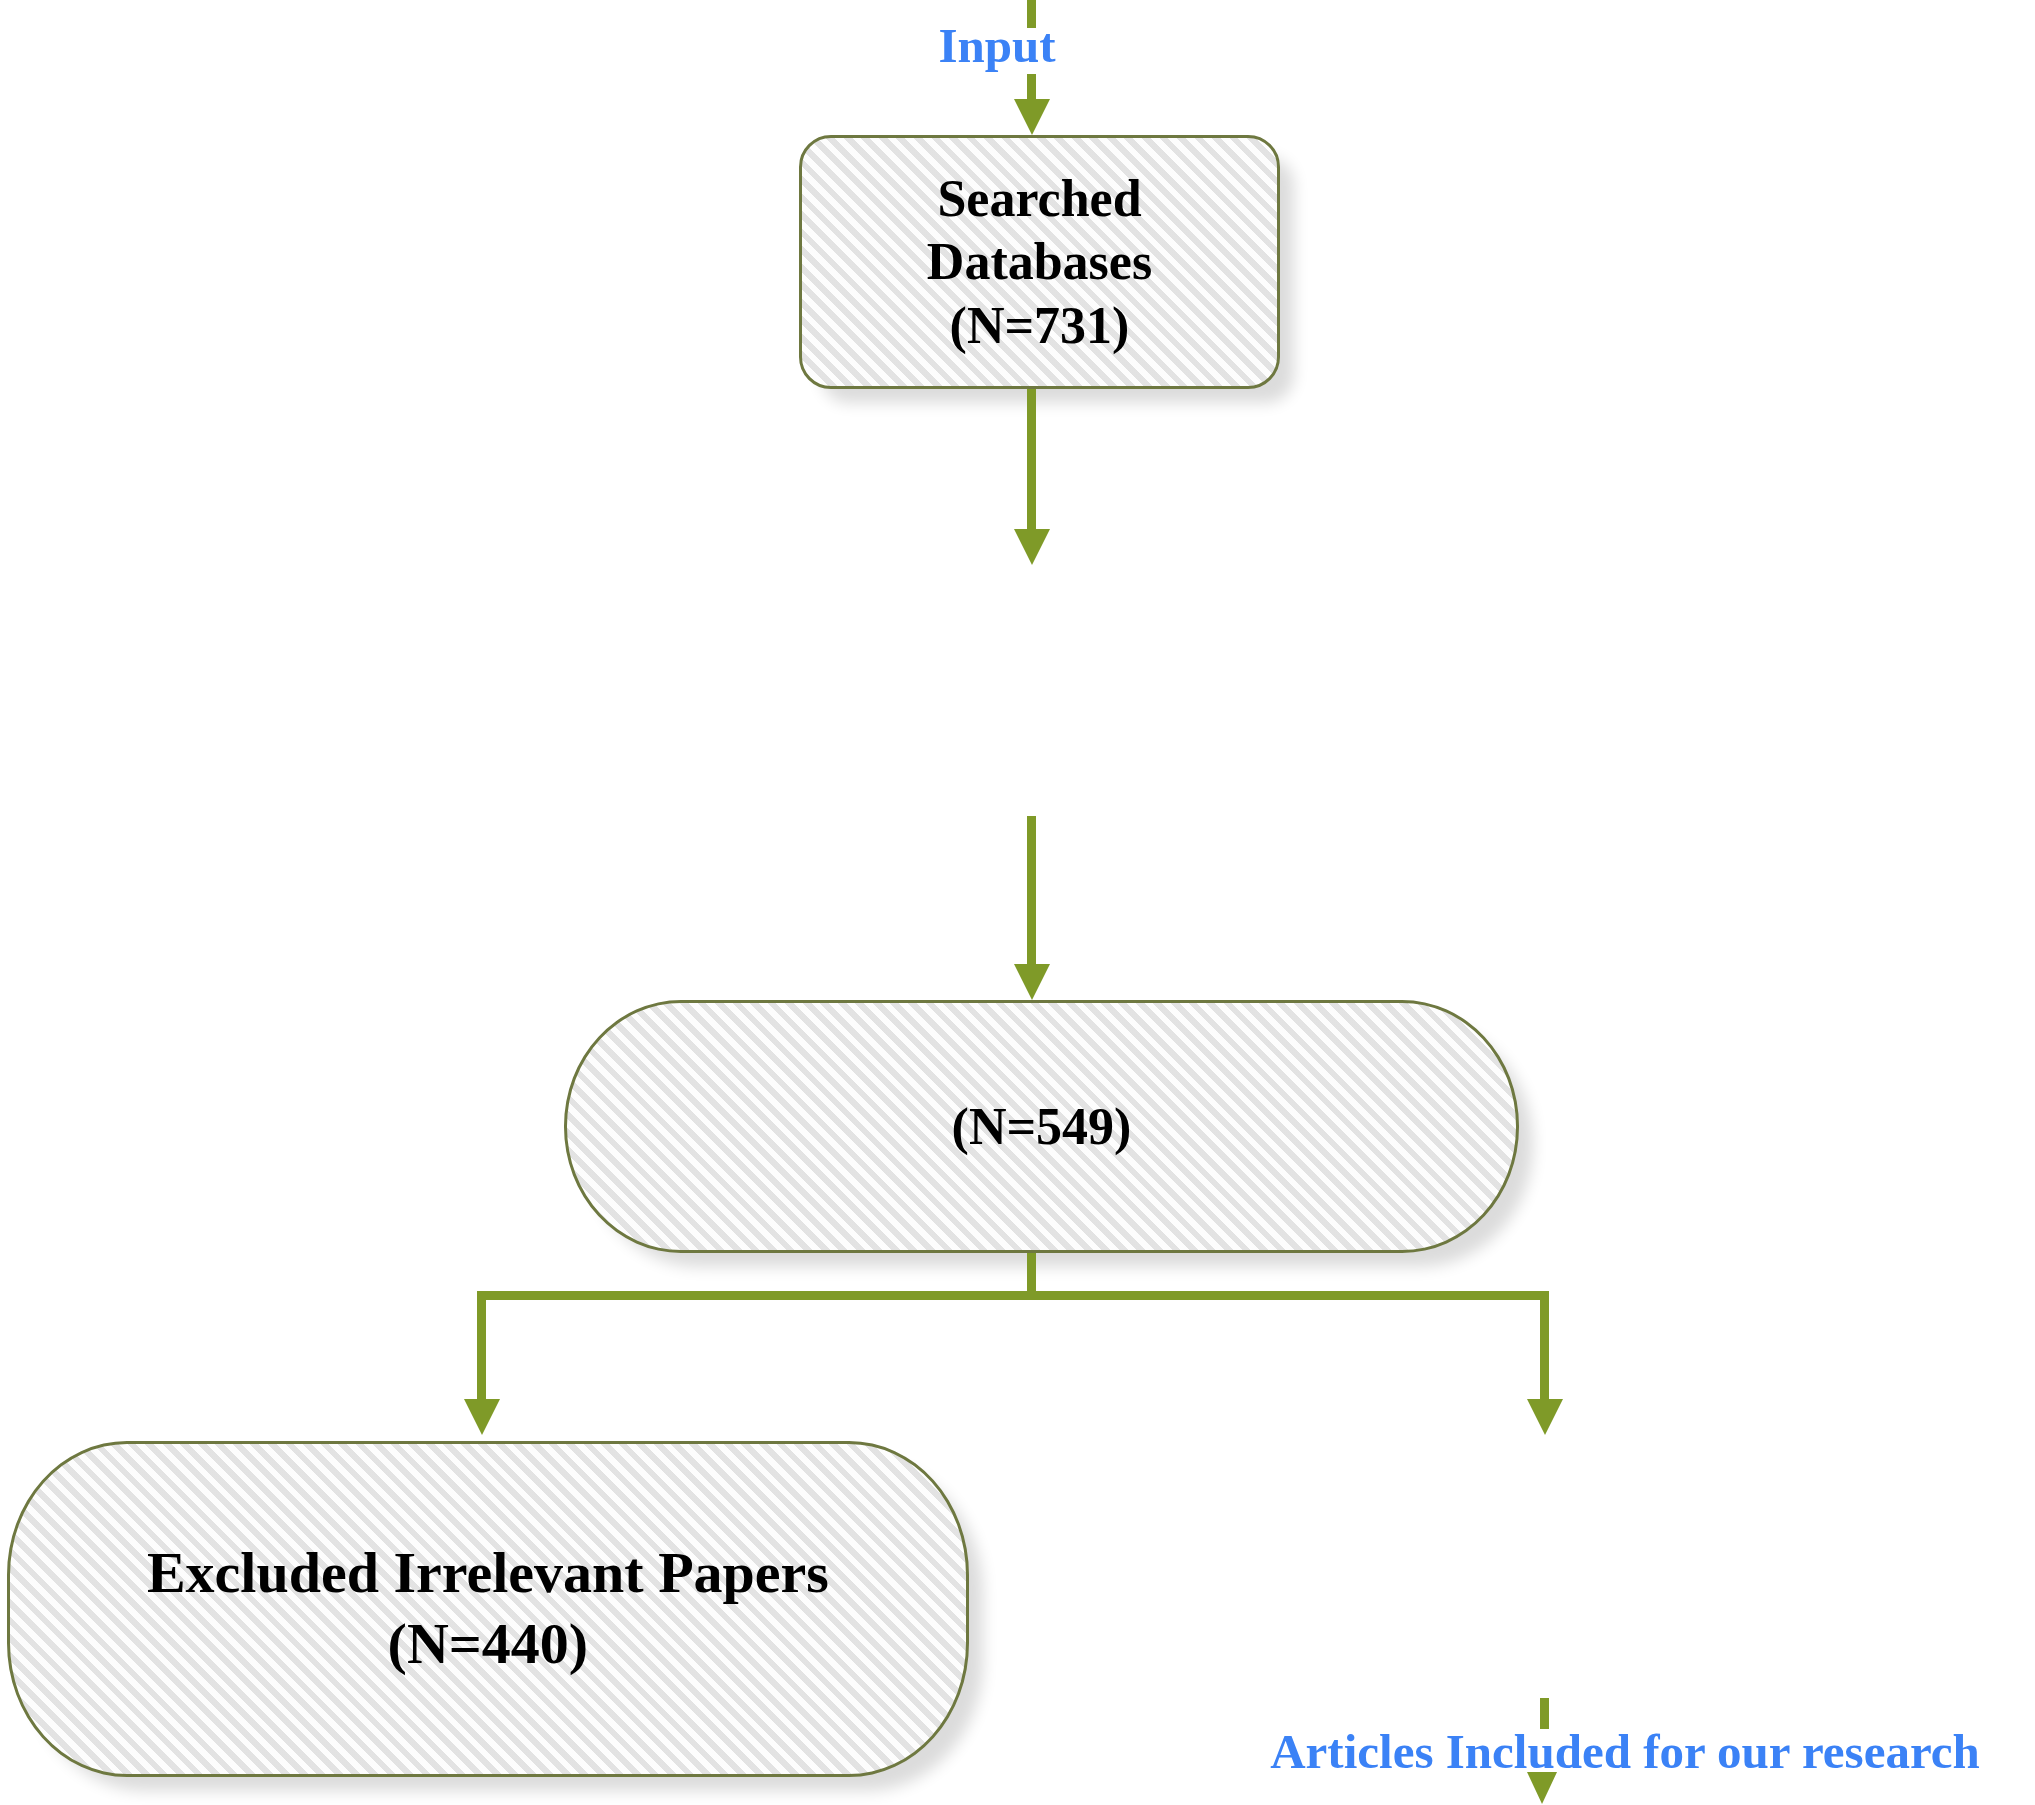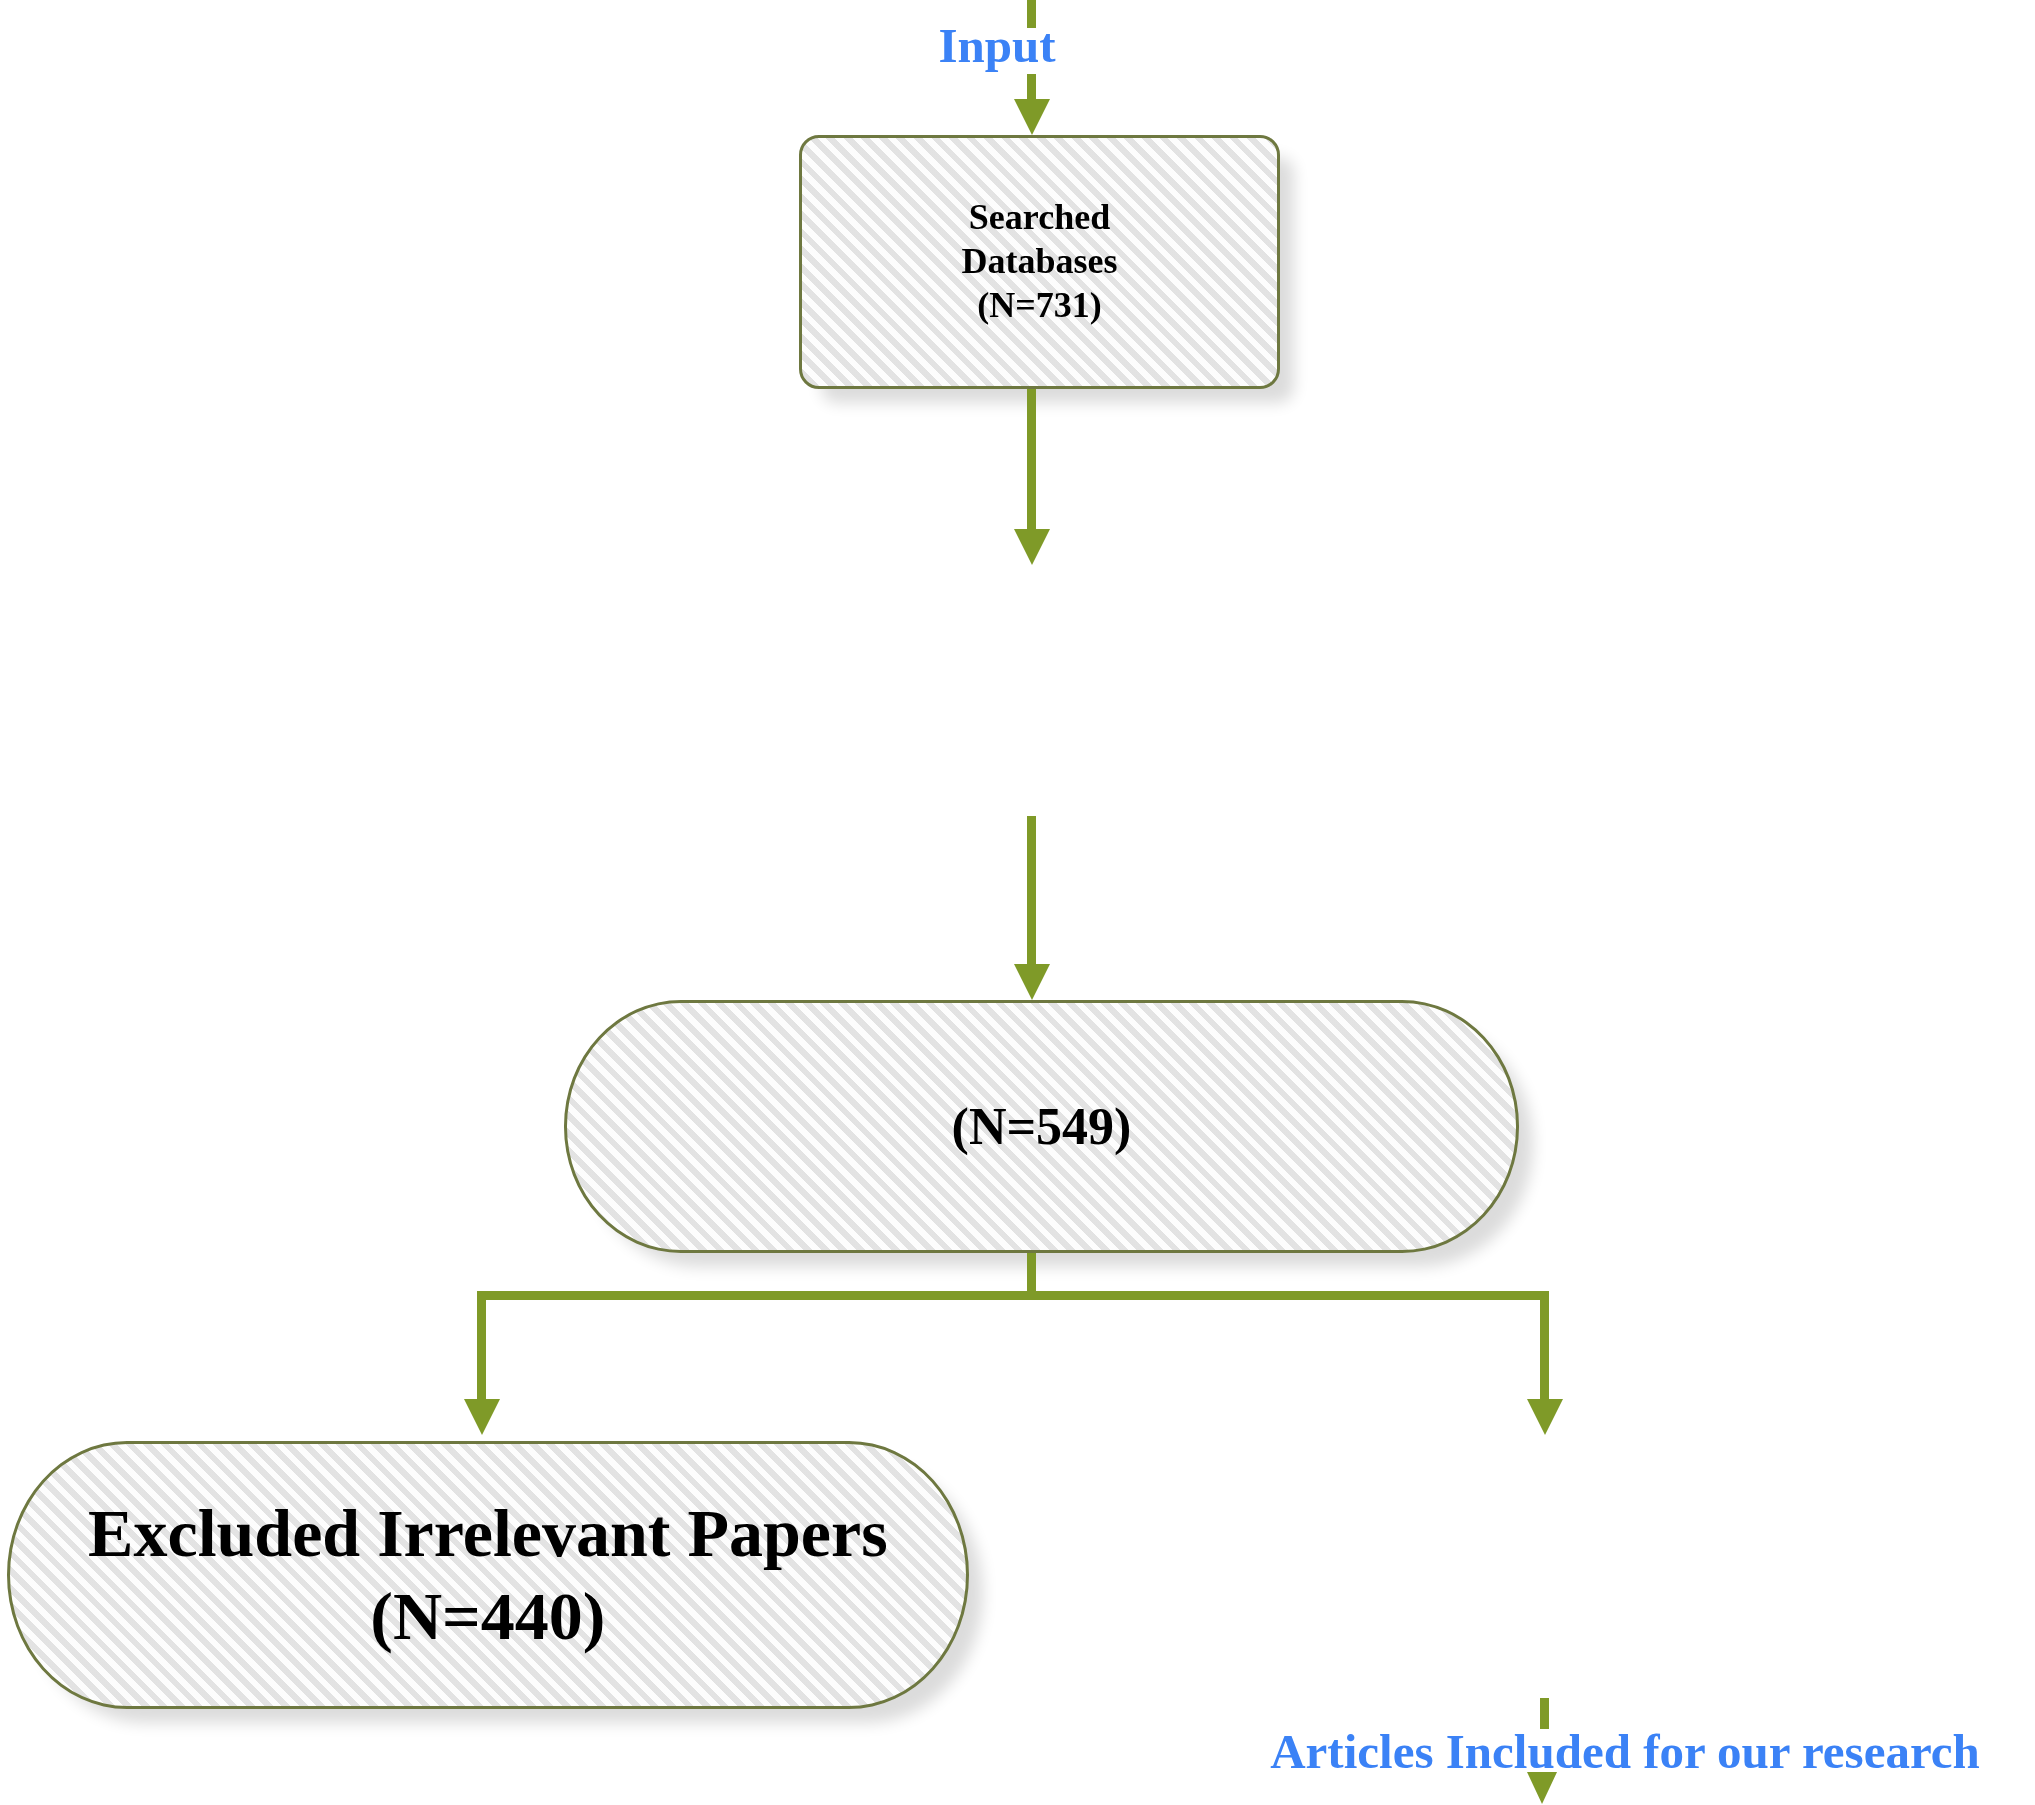--- a/index.html
+++ b/index.html
@@ -41,38 +41,38 @@
     text-align: center;
     color: #000000;
     font-weight: bold;
     line-height: 1.22;
   }
   .node .line { display: block; white-space: nowrap; }
 
   
   #node-searched-databases {
     left: 799px; top: 135px; width: 481px; height: 254px;
-    border-radius: 20px;
-    font-size: 36px;
+    border-radius: 32px;
+    font-size: 52px;
     align-items: center;
   }
   #node-papers-ommitted {
     left: 560px; top: 565px; width: 959px; height: 251px;
     border-radius: 117px / 125px;
     font-size: 52px;
   }
   #node-papers-screened {
     left: 564px; top: 1000px; width: 955px; height: 253px;
     border-radius: 117px / 126px;
     font-size: 52px;
   }
   #node-excluded-papers {
-    left: 6.9px; top: 1441px; width: 962px; height: 268px;
+    left: 6.9px; top: 1441px; width: 962px; height: 336px;
     border-radius: 120px / 134px;
-    font-size: 68px;
+    font-size: 58px;
   }
   #node-relevant-articles {
     left: 1101px; top: 1441px; width: 925px; height: 268px;
     border-radius: 120px / 134px;
     font-size: 52px;
   }
 
   
   .edge-line {
     position: absolute;

